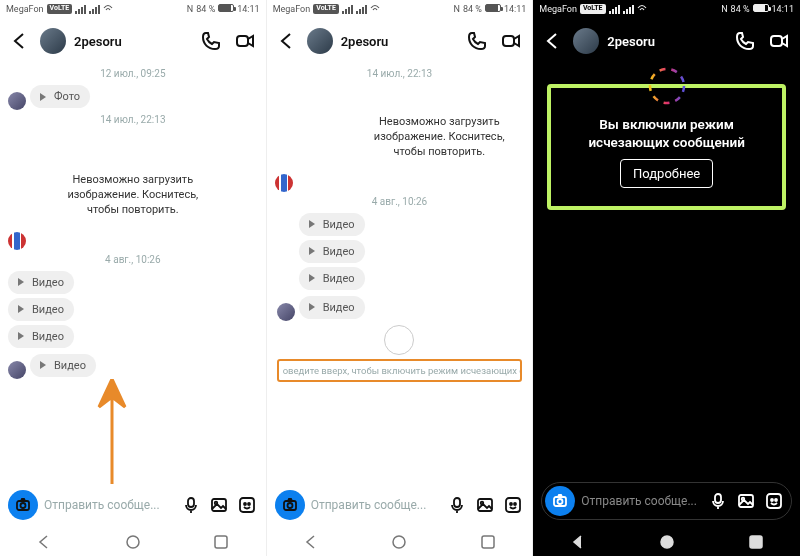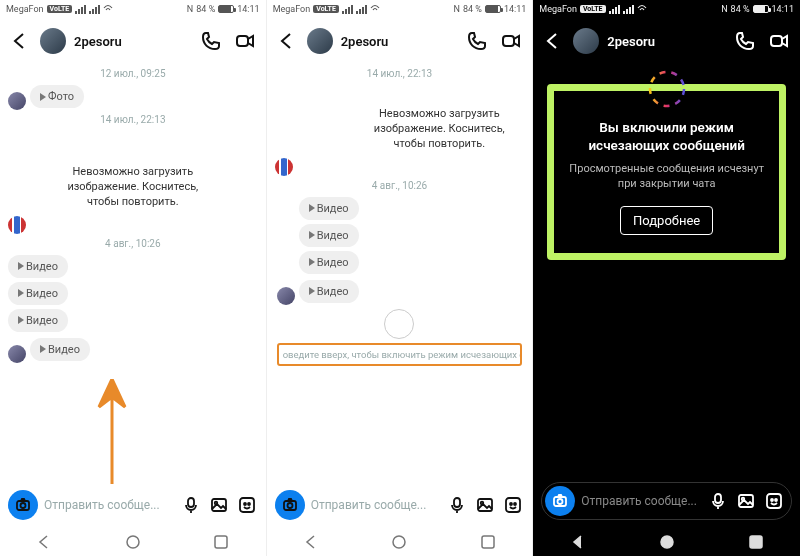--- a/index.html
+++ b/index.html
@@ -1,21 +1,21 @@
 <!DOCTYPE html>
 <html><head>
 <meta charset="utf-8">
 <style>
   * { margin: 0; padding: 0; box-sizing: border-box; font-family: -apple-system, BlinkMacSystemFont, "Segoe UI", Roboto, Helvetica, Arial, sans-serif; }
   body { display:flex; background:#fff; width:800px; height:556px; overflow:hidden; }
   .screen { position:relative; width:266.666px; height:556px; background:#fff; display:flex; flex-direction:column; overflow:hidden; border-right:1px solid #eee; }
   .screen.dark { background:#000; border-right:none; }
   
   .status { height:18px; display:flex; align-items:center; justify-content:space-between; padding:0 6px; font-size:9px; color:#555; }
-  .status .left, .status .right { display:flex; align-items:center; gap:3px; }
+  .status .left, .status .right { display:flex; gap:3px; }
   .screen.dark .status { color:#eee; }
   .status .carrier { background:#555; color:#fff; font-size:7px; padding:0 3px; border-radius:2px; font-weight:bold; }
   .screen.dark .status .carrier { background:#eee; color:#000; }
   .sig { display:inline-flex; gap:1px; align-items:flex-end; }
   .sig span { width:2px; background:#555; }
   .screen.dark .sig span { background:#eee; }
   .sig span:nth-child(1){height:3px} .sig span:nth-child(2){height:5px} .sig span:nth-child(3){height:7px} .sig span:nth-child(4){height:9px}
   .batt { display:inline-block; width:16px; height:8px; border:1px solid #555; border-radius:2px; position:relative; }
   .batt::after { content:""; position:absolute; right:-3px; top:2px; width:2px; height:4px; background:#555; border-radius:0 1px 1px 0; }
   .batt i { display:block; height:100%; width:84%; background:#555; }
@@ -25,44 +25,44 @@
   .hdr .back { width:24px; height:24px; display:flex; align-items:center; justify-content:center; }
   .avatar { width:26px; height:26px; border-radius:50%; background:linear-gradient(135deg,#6a7a8a,#2c3a48); flex-shrink:0; }
   .uname { font-size:13px; font-weight:600; color:#111; flex:1; }
   .screen.dark .uname { color:#fff; }
   .hdr .ico { width:26px; height:26px; display:flex; align-items:center; justify-content:center; }
   .hdr svg { stroke:#111; fill:none; stroke-width:2; }
   .screen.dark .hdr svg { stroke:#fff; }
   
   .chat { flex:1; overflow:hidden; padding:0 8px; font-size:11px; color:#333; position:relative; }
   .ts { text-align:center; font-size:10px; color:#9aa; margin:4px 0 4px; }
-  .pill { display:inline-flex; align-items:center; gap:2px; background:#efefef; color:#555; padding:5px 10px; border-radius:14px; font-size:11px; margin:2px 0; }
+  .pill { display:inline-flex; align-items:center; gap:8px; background:#efefef; color:#555; padding:5px 10px; border-radius:14px; font-size:11px; margin:2px 0; }
   .pill .play { width:0; height:0; border-left:6px solid #777; border-top:4px solid transparent; border-bottom:4px solid transparent; }
   .inrow { display:flex; align-items:flex-end; gap:4px; margin:2px 0; }
   .inrow .sm-av { width:18px; height:18px; border-radius:50%; background:linear-gradient(135deg,#88a,#446); flex-shrink:0; }
   .inrow.car .sm-av { background:linear-gradient(90deg,#c33 25%,#fff 25% 35%,#36c 35% 65%,#fff 65% 75%,#c33 75%); }
-  .err { text-align:center; font-size:11px; color:#333; line-height:1.35; margin:6px auto; max-width:150px; }
+  .err { text-align:center; font-size:11px; color:#333; line-height:1.35; margin:14px auto; max-width:150px; }
   
   .inbar { display:flex; align-items:center; gap:6px; padding:6px 8px 8px; }
   .cam { width:30px; height:30px; border-radius:50%; background:#0c80ef; display:flex; align-items:center; justify-content:center; flex-shrink:0; }
   .msgfield { flex:1; min-width:0; font-size:12px; color:#9aa; white-space:nowrap; overflow:hidden; text-overflow:ellipsis; }
   .screen.dark .msgfield { color:#888; }
   .inbar .act { width:22px; height:22px; display:flex; align-items:center; justify-content:center; }
   .inbar svg { stroke:#111; fill:none; stroke-width:1.8; }
   .screen.dark .inbar svg { stroke:#fff; }
   .screen.dark .inbar { border:1px solid #333; border-radius:22px; margin:6px 8px 8px; padding:3px 6px 3px 3px; }
   
   .nav { height:28px; display:flex; align-items:center; justify-content:space-around; }
   .nav div { width:22px; height:22px; display:flex; align-items:center; justify-content:center; }
   .screen.dark .nav svg { stroke:#ddd; fill:#ddd; }
   
   .arrow-annot { position:absolute; }
   .arrow-annot svg { stroke:#e88a2a; fill:#e88a2a; }
   .hint-box { border:2px solid #e88a2a; border-radius:3px; padding:4px 4px; font-size:9.5px; color:#9aa; text-align:center; margin:4px 2px 2px; white-space:nowrap; overflow:hidden; }
-  .dark-overlay { border:7px solid #bef264; border-radius:4px; margin:6px 6px 0; padding:28px 12px 18px; text-align:center; color:#fff; position:relative; }
+  .dark-overlay { border:4px solid #bef264; border-radius:4px; margin:6px 6px 0; padding:28px 12px 18px; text-align:center; color:#fff; position:relative; }
   .dark-overlay .title { font-size:13.5px; font-weight:600; margin-bottom:8px; line-height:1.3; }
   .dark-overlay .sub { font-size:11px; color:#bbb; line-height:1.35; margin-bottom:14px; }
   .dark-overlay button { background:transparent; border:1px solid #fff; color:#fff; font-size:13px; padding:6px 12px; border-radius:4px; }
   .dashed-circle { position:absolute; left:50%; top:-22px; transform:translateX(-50%); width:40px; height:40px; border-radius:50%; background:
      radial-gradient(circle, transparent 68%, rgba(0,0,0,0) 68%);
   }
   .dashed-circle svg { position:absolute; inset:0; }
   .pull-circle { width:30px; height:30px; border:1px solid #ccc; border-radius:50%; margin:4px auto 0; }
 </style>
 </head>
@@ -400,21 +400,20 @@
           <defs>
               <linearGradient id="g">
                 <stop offset="0" stop-color="#f5c518"></stop>
                 <stop offset=".5" stop-color="#e1306c"></stop>
                 <stop offset="1" stop-color="#5851db"></stop>
               </linearGradient>
             </defs>
         </svg>
       </div>
       <div class="title">Вы включили режим исчезающих сообщений</div>
-      <div class="sub">Просмотренные сообщения исчезнут при закрытии чата</div>
       <button>Подробнее</button>
     </div>
   </div>
   <div class="inbar">
     <div class="cam">
         <svg width="16" height="16" stroke="#fff">
           <rect x="2" y="4" width="12" height="9" rx="2"></rect>
           <circle cx="8" cy="8.5" r="2.5"></circle>
           <path d="M6 4 L7 2 L9 2 L10 4"></path>
         </svg>

